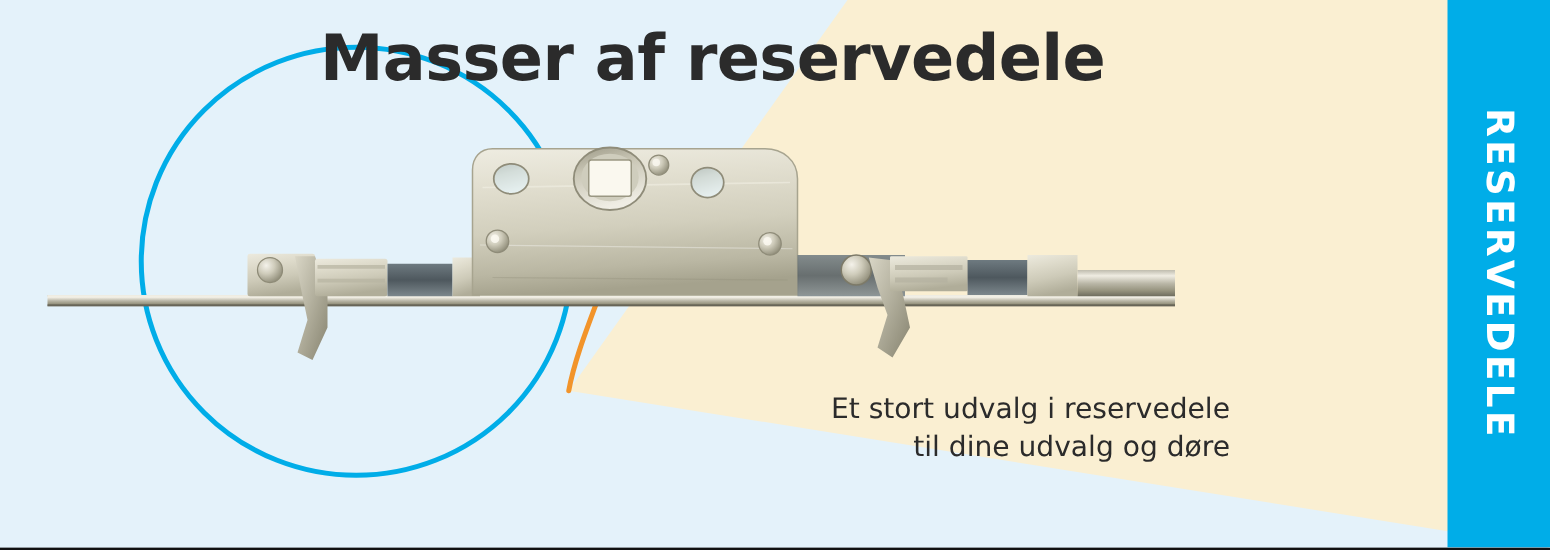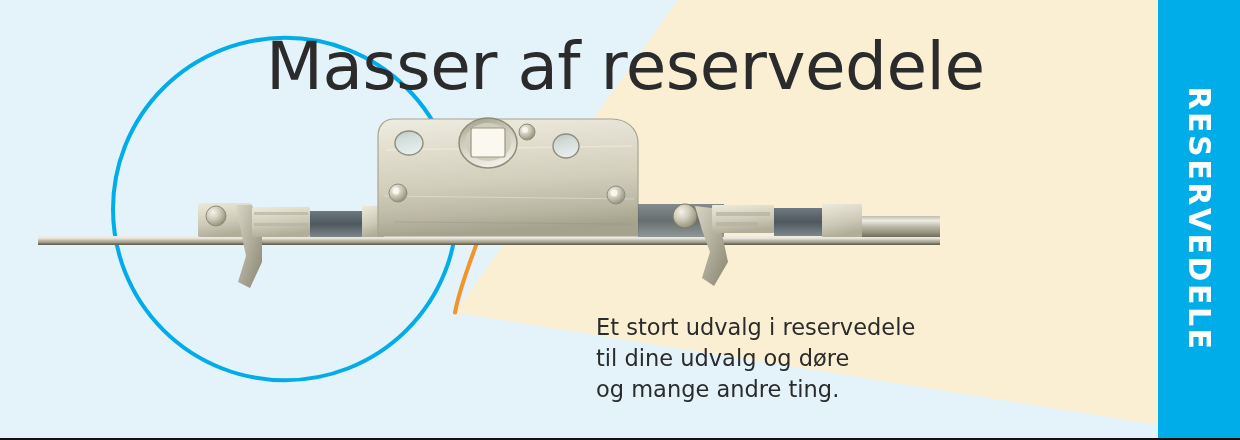--- a/index.html
+++ b/index.html
@@ -27,37 +27,37 @@
     inset: 0;
     width: 100%;
     height: 100%;
   }
 
   
   .title {
     position: absolute;
     left: 252px;
     top: 14px;
-    margin: 14px;
-    font-family: "DejaVu Sans", sans-serif;
-    font-size: 66px;
-    font-weight: 400;
+    margin: 4px;
+    font-family: "DejaVu Sans", sans-serif;
+    font-size: 51px;
+    font-weight: 700;
     letter-spacing: -0.5px;
     color: #2b2b2b;
     white-space: nowrap;
     z-index: 6;
   }
 
   
   .subcopy {
     position: absolute;
     left: 596px;
     top: 312px;
     width: 388px;
-    text-align: left;
+    text-align: right;
     font-family: "DejaVu Sans", sans-serif;
     font-size: 22.5px;
     font-weight: 500;
     line-height: 31px;
     color: #2b2b2b;
     z-index: 6;
   }
   .subcopy .line { display: block; white-space: nowrap; }
 
   
@@ -228,20 +228,19 @@
       <rect x="822" y="204" width="40" height="33" fill="url(#plateGrad)"></rect>
       <rect x="862" y="216" width="78" height="21" fill="url(#railGrad)"></rect>
     </g>
   </svg>
 
   <h1 class="title">Masser af reservedele</h1>
 
   <div class="subcopy">
     <span class="line">Et stort udvalg i reservedele</span>
     <span class="line">til dine udvalg og døre</span>
-    <span class="line">og mange andre ting.</span>
   </div>
 
   <div class="side-bar">
     <span class="side-bar-label">RESERVEDELE</span>
   </div>
 
 </div>
 
 </body></html>

